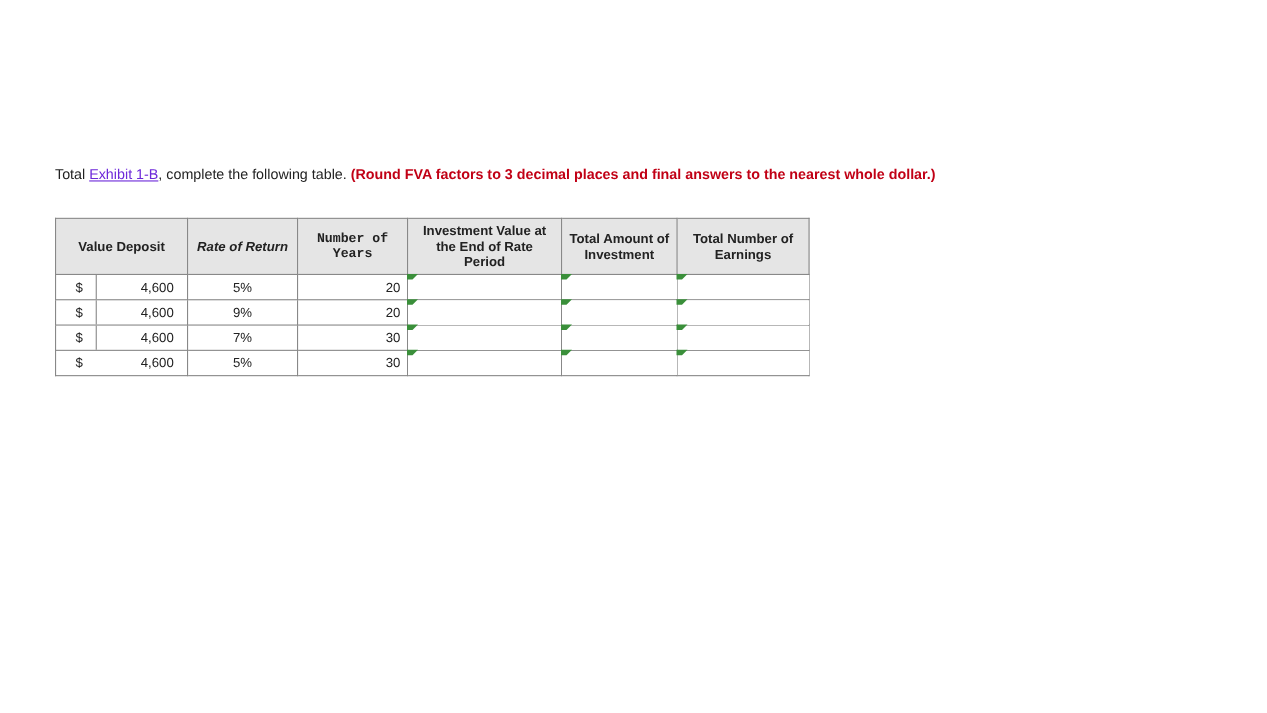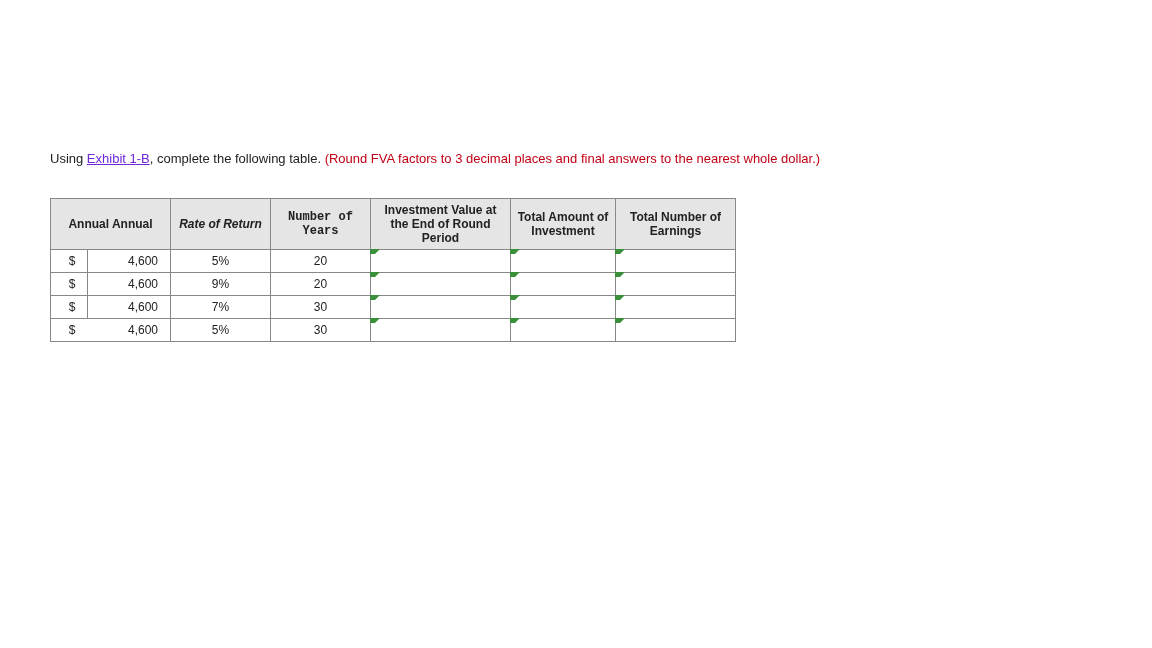--- a/index.html
+++ b/index.html
@@ -16,21 +16,21 @@
   .instruction {
     margin-bottom: 30px;
     line-height: 1.4;
   }
   .instruction .link {
     color: #6d28d9;
     text-decoration: underline;
   }
   .instruction .red {
     color: #c10015;
-    font-weight: normal;
+    font-weight: bold;
   }
   table {
     border-collapse: collapse;
   }
   th, td {
     border: 1px solid #888;
     padding: 4px 6px;
     font-size: 12px;
     text-align: center;
     vertical-align: middle;
@@ -66,21 +66,21 @@
   }
   .deposit-val {
     flex: 1;
     display:flex;
     align-items:center;
     justify-content:flex-end;
     padding-right: 6px;
   }
 
   td.data-row { height: 22px; padding:0 6px;}
-  td.years { text-align:center;margin-left:24px; }
+  td.years { text-align:right;margin-left:24px; }
 
   .input-cell {
     position: relative;
     background: #fff;
     padding: 0;
   }
   .input-cell::before {
     content: "";
     position: absolute;
     left: -1px;
@@ -90,30 +90,30 @@
     border-top: 5px solid #3a8f3a;
     border-right: 5px solid transparent;
   }
 </style>
 </head>
 <body>
 
 <div class="page">
 
   <div class="instruction">
-    <span>Using </span><a href="#" class="link">Exhibit 1-B</a><span>, complete the following table. </span><span class="red">(Round FVA factors to 3 decimal places and final answers to the nearest whole dollar.)</span>
+    <span>Total </span><a href="#" class="link">Exhibit 1-B</a><span>, complete the following table. </span><span class="red">(Round FVA factors to 3 decimal places and final answers to the nearest whole dollar.)</span>
   </div>
 
   <table>
     <thead>
       <tr>
-        <th class="col-deposit">Annual Annual</th>
+        <th class="col-deposit">Value Deposit</th>
         <th class="col-rate">Rate of Return</th>
         <th class="col-years">Number of Years</th>
-        <th class="col-ivet">Investment Value at the End of Round Period</th>
+        <th class="col-ivet">Investment Value at the End of Rate Period</th>
         <th class="col-totinv">Total Amount of Investment</th>
         <th class="col-totearn">Total Number of Earnings</th>
       </tr>
     </thead>
     <tbody>
       <tr>
         <td class="deposit-cell data-row">
           <div class="deposit-inner">
             <div class="deposit-sign">$</div>
             <div class="deposit-val">4,600</div>

